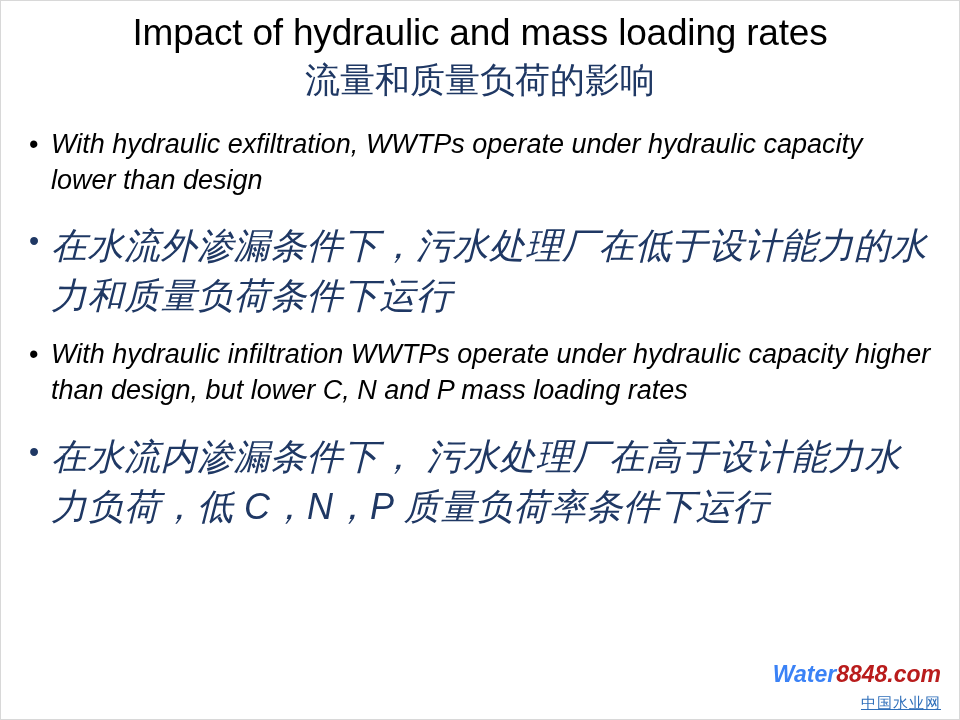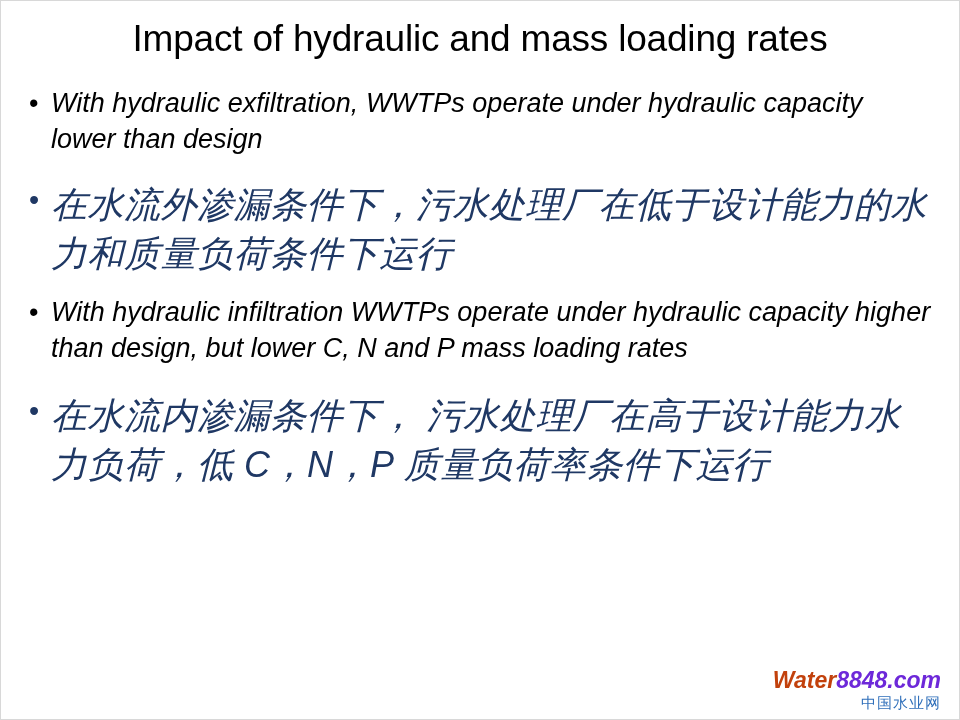--- a/index.html
+++ b/index.html
@@ -15,21 +15,21 @@
     position: relative;
   }
   .slide {
     position: absolute;
     inset: 0;
     border: 1px solid #d8d8d8;
     box-sizing: border-box;
   }
   .title-block {
     text-align: center;
-    padding-top: 18px;
+    padding-top: 12px;
   }
   .title-en {
     font-size: 37px;
     color: #000000;
     line-height: 1.1;
     letter-spacing: -0.2px;
     font-weight: normal;
     margin: 0;
   }
   .title-zh {
@@ -87,36 +87,38 @@
     bottom: 8px;
     text-align: right;
     line-height: 1.05;
   }
   .wm-line1 {
     font-size: 23px;
     font-weight: bold;
     font-style: italic;
     white-space: nowrap;
   }
-  .wm-water { color: #c2410c; }
-  .wm-num { color: #6d28d9; font-style: italic; }
+  .wm-water { color: #3b82f6; }
+  .wm-num { color: #b91c1c; font-style: italic; }
   .wm-line2 {
     font-size: 15px;
     color: #2f6fba;
     letter-spacing: 1px;
-    margin-top: 3px;
+    margin-top: 9px;
+    text-decoration: underline;
   }
 </style>
 </head>
 <body>
 
 <div class="slide">
 
   <div class="title-block">
     <div class="title-en">Impact of hydraulic and mass loading rates</div>
+    <div class="title-zh">流量和质量负荷的影响</div>
   </div>
 
   <div class="body-block">
 
     <div class="bullet en b1">
       <span class="dot">•</span>
       <span class="txt">With hydraulic exfiltration, WWTPs operate under hydraulic capacity lower than design</span>
     </div>
 
     <div class="bullet zh b2">

